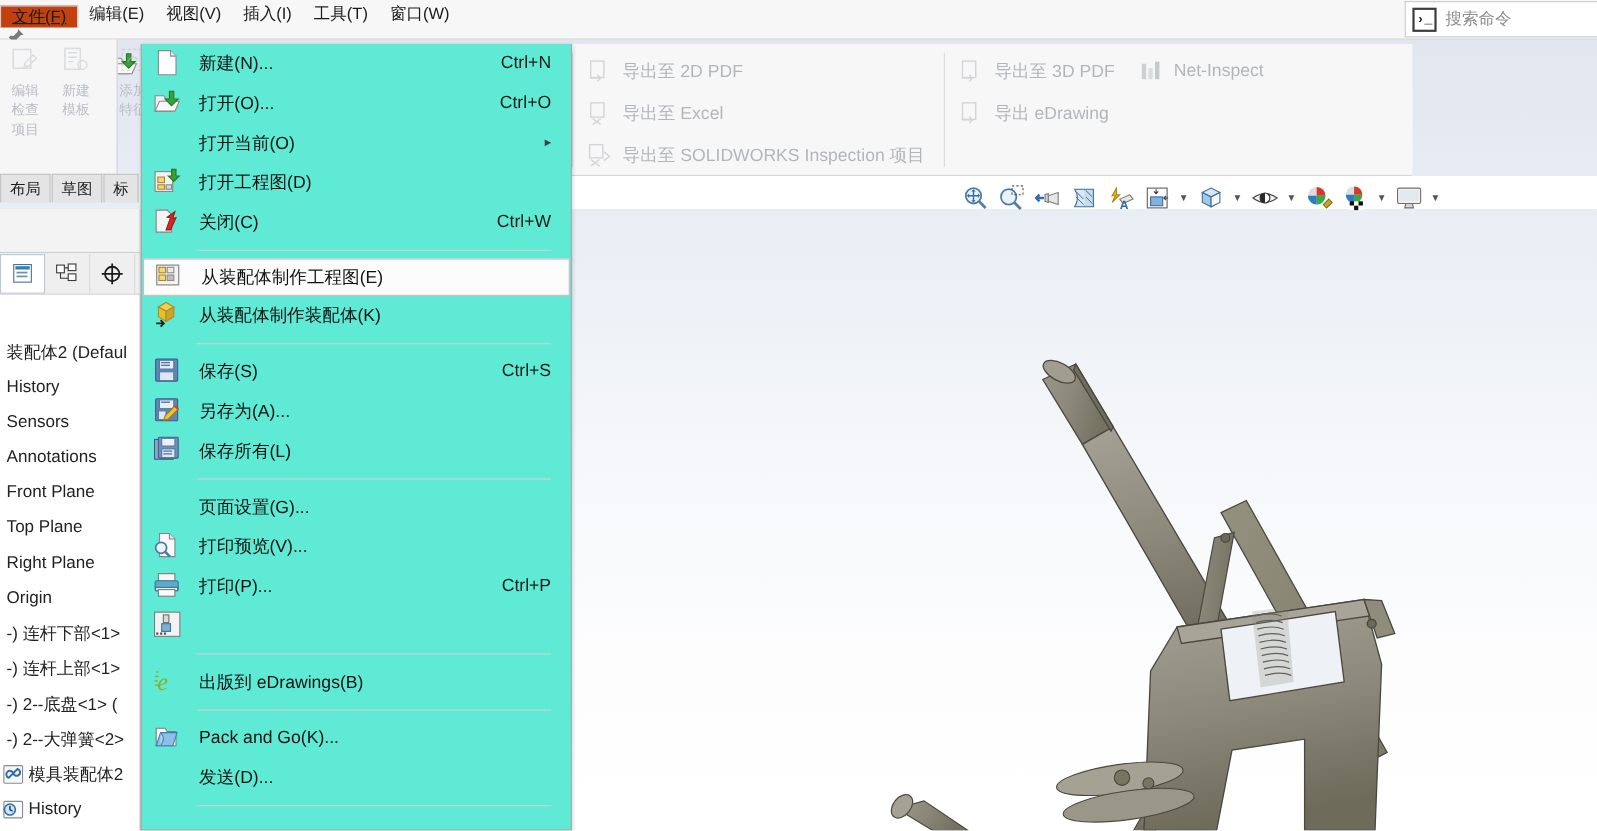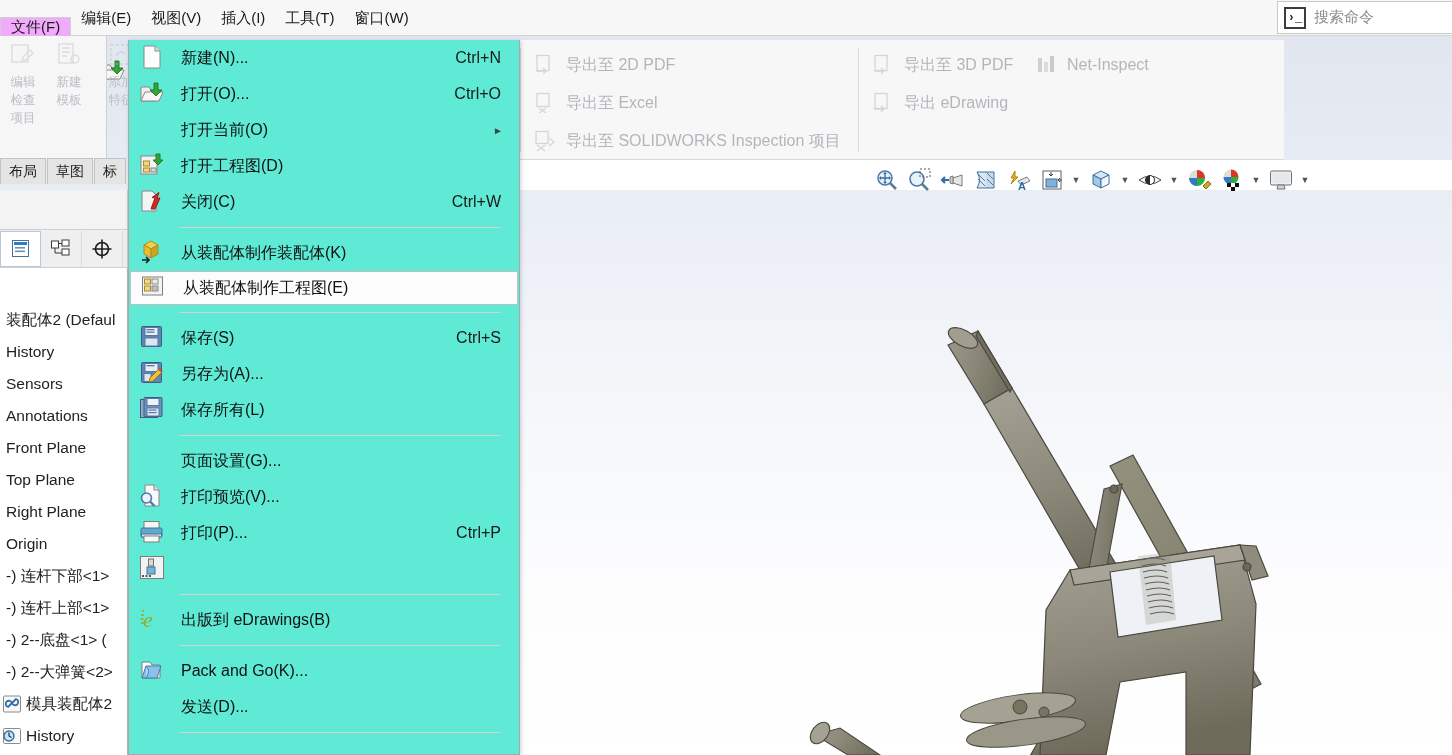--- a/index.html
+++ b/index.html
@@ -29,24 +29,25 @@
     color:#e8112d; font-style:italic; font-weight:bold; font-size:19px;
     letter-spacing:-0.4px; overflow:hidden;
     border-right:1px solid #dcdcdc;
   }
   .menu-bar { display:flex; align-items:stretch; }
   .menu-item {
     padding:0 10px; display:flex; align-items:center;
     font-size:15px; color:#1a1a1a; cursor:default; white-space:nowrap;
   }
   .menu-item.active {
-    background:#f0abfc;
+    background:#c2410c;
     border-left:1px solid #cfcfcf; border-right:1px solid #cfcfcf;
     border-top:1px solid #cfcfcf;
-    margin-top:17px;
+    margin-top:5px;
+    text-decoration:underline;
   }
   .pin-icon { display:flex; align-items:center; padding:0 12px 0 6px; color:#7a7a7a; font-size:17px; }
 
   .tb-icons { display:flex; align-items:center; gap:0px; padding-left:14px; }
   .tb-btn {
     width:34px; height:34px; display:flex; align-items:center; justify-content:center;
     cursor:default;
   }
   .tb-btn.boxed { border:1px solid #c8c8c8; background:#ececec; width:36px; height:32px; }
   .caret {
@@ -701,38 +702,38 @@
       <div class="dd-item">
         <span class="dd-icon"><svg width="26" height="26" viewBox="0 0 26 26">
             <path d="M3 3h10l4 4v16H3z" fill="#f4f4f4" stroke="#868686"></path>
             <path d="M20 3v8h-3l5 5 -5 5h3" fill="none"></path>
             <path d="M16 21 L21 10 l-3 .5 2-6 -7 5 3 .5 -4 11z" fill="#d02a22" stroke="#9b1a14"></path>
           </svg></span>
         <span class="dd-label">关闭(C)</span>
         <span class="dd-accel">Ctrl+W</span>
       </div>
       <div class="dd-sep"></div>
-      <div class="dd-item">
-        <span class="dd-icon"><svg width="26" height="26" viewBox="0 0 26 26">
-            <path d="M5 6 l7-4 7 4 -7 4z" fill="#f3d049" stroke="#b08c1c"></path>
-            <path d="M5 6 v9 l7 4 v-9z" fill="#e5bf33" stroke="#b08c1c"></path>
-            <path d="M19 6 v9 l-7 4 v-9z" fill="#c9a52c" stroke="#b08c1c"></path>
-            <path d="M3 21 h7 m-3-3 l3 3 -3 3" stroke="#1c1c1c" fill="none" stroke-width="1.6"></path>
-          </svg></span>
-        <span class="dd-label">从装配体制作装配体(K)</span>
-      </div>
       <div class="dd-item boxed">
         <span class="dd-icon"><svg width="26" height="26" viewBox="0 0 26 26">
             <rect x="1.5" y="3" width="20" height="18" fill="#f3f3f3" stroke="#7f7f7f"></rect>
             <rect x="3.5" y="5" width="6" height="5" fill="#f5d77a" stroke="#a88b2c"></rect>
             <rect x="11" y="5" width="6" height="5" fill="#e9e9e9" stroke="#8d8d8d"></rect>
             <rect x="3.5" y="12" width="6" height="5" fill="#f5d77a" stroke="#a88b2c"></rect>
             <rect x="11" y="12" width="6" height="5" fill="#bdbdbd" stroke="#8d8d8d"></rect>
           </svg></span>
         <span class="dd-label">从装配体制作工程图(E)</span>
+      </div>
+      <div class="dd-item">
+        <span class="dd-icon"><svg width="26" height="26" viewBox="0 0 26 26">
+            <path d="M5 6 l7-4 7 4 -7 4z" fill="#f3d049" stroke="#b08c1c"></path>
+            <path d="M5 6 v9 l7 4 v-9z" fill="#e5bf33" stroke="#b08c1c"></path>
+            <path d="M19 6 v9 l-7 4 v-9z" fill="#c9a52c" stroke="#b08c1c"></path>
+            <path d="M3 21 h7 m-3-3 l3 3 -3 3" stroke="#1c1c1c" fill="none" stroke-width="1.6"></path>
+          </svg></span>
+        <span class="dd-label">从装配体制作装配体(K)</span>
       </div>
       <div class="dd-sep"></div>
       <div class="dd-item">
         <span class="dd-icon"><svg width="26" height="26" viewBox="0 0 26 26">
             <rect x="2.5" y="2.5" width="20" height="20" rx="1" fill="#5f86b4" stroke="#3d5d85"></rect>
             <rect x="6" y="3.5" width="13" height="8" fill="#e9eef5" stroke="#5579a5"></rect>
             <rect x="7.5" y="5" width="8" height="1.3" fill="#5579a5"></rect>
             <rect x="7.5" y="7.5" width="8" height="1.3" fill="#5579a5"></rect>
             <rect x="6" y="14" width="13" height="8" fill="#dfe6ef" stroke="#5579a5"></rect>
           </svg></span>

